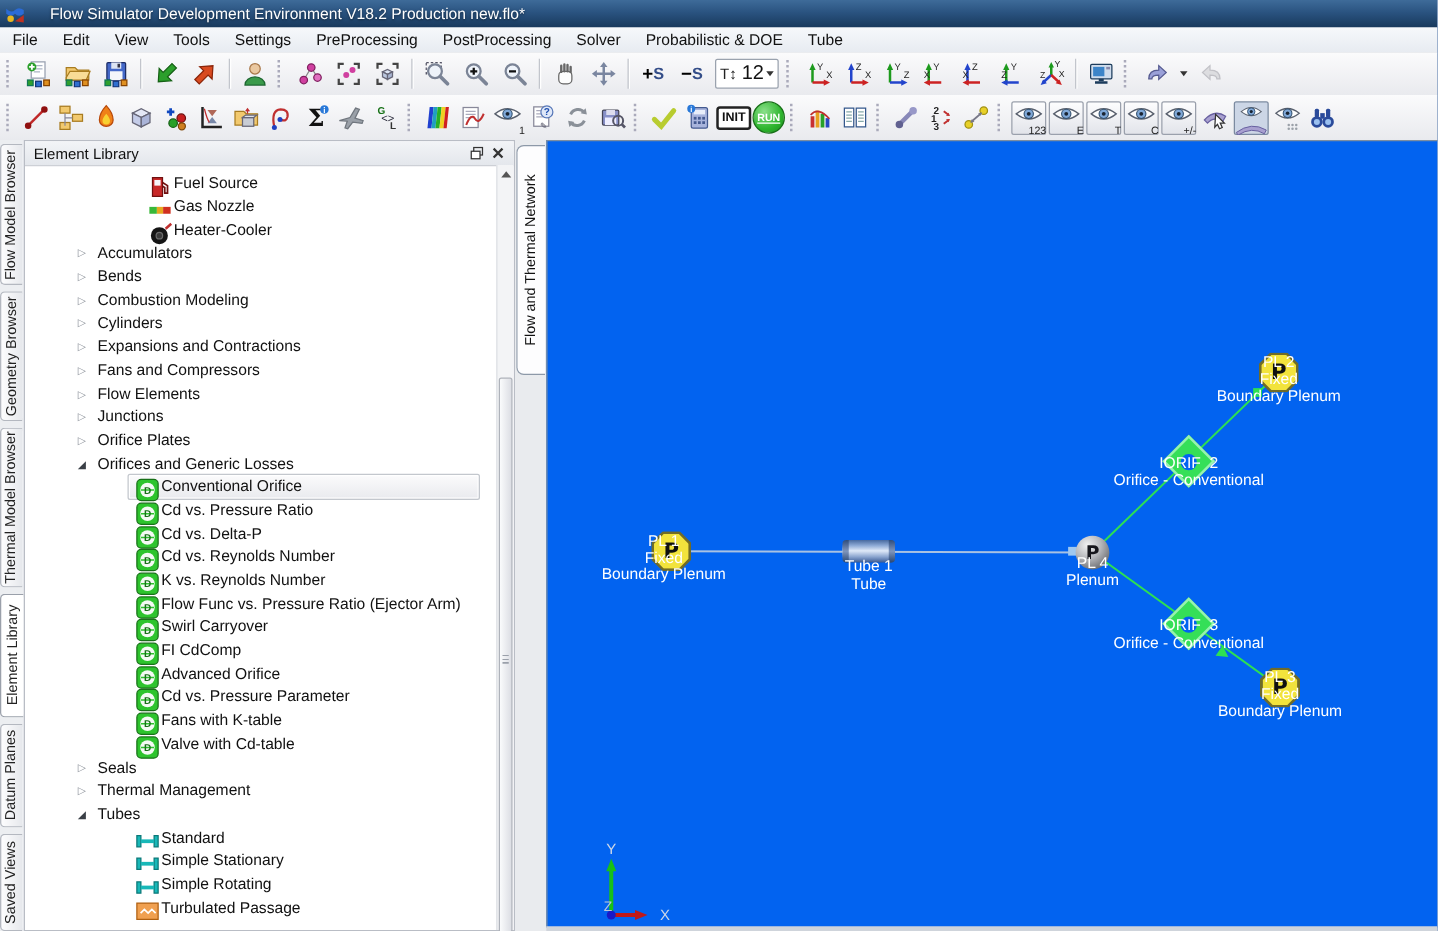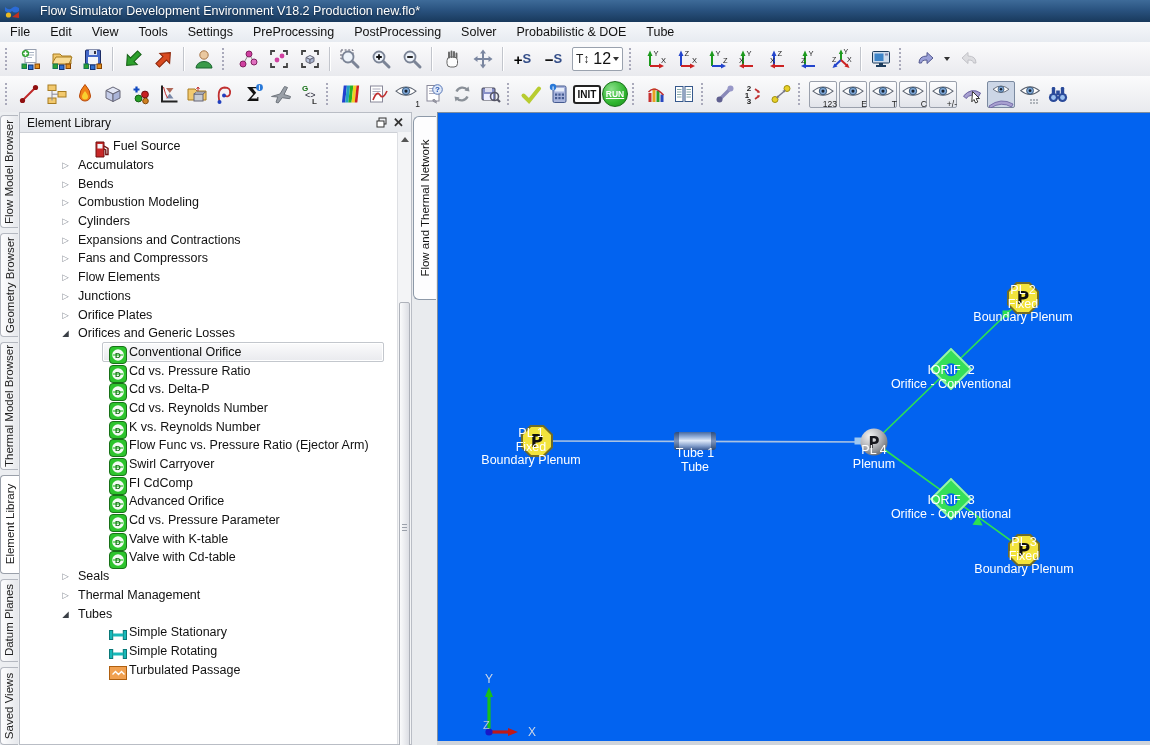--- a/index.html
+++ b/index.html
@@ -68,21 +68,21 @@
   #tree{position:absolute;left:0;top:19px;right:13px;bottom:0;overflow:hidden;padding-top:5px;}
   .tree-row{height:18.7px;display:flex;align-items:center;}
   .tree-row .tw{width:15px;display:flex;justify-content:center;color:#8a8f98;font-size:8.5px;flex:none;}
   .tree-row .tw.exp{color:#3a3f46;}
   .tree-row .item{display:flex;align-items:center;gap:6px;flex:1;margin-right:14px;height:100%;
     border:1px solid transparent;border-radius:2px;padding:0 4px;}
   .tree-row .item .ticon{width:16px;height:16px;flex:none;}
   .tree-row.selected .item{background:linear-gradient(#fbfbfc,#e9eaee);border-color:#c3c7cd;
     box-shadow:inset 0 0 0 1px #fff;}
   .lvl1{padding-left:38px;}
-  .lvl2{padding-left:66px;}
+  .lvl2{padding-left:92px;}
   .lvl3{padding-left:82px;}
   
   #vscroll{position:absolute;right:0;top:19px;width:13px;bottom:0;background:#f3f4f6;border-left:1px solid #dddfe3;}
   #vscroll .up{height:14px;display:flex;align-items:center;justify-content:center;}
   #vscroll .up i{width:0;height:0;border-left:4px solid transparent;border-right:4px solid transparent;
     border-bottom:5px solid #555;}
   #vscroll .thumb{position:absolute;left:1px;right:1px;top:170px;height:448px;border:1px solid #aeb2ba;
     border-radius:2px;background:linear-gradient(90deg,#fafbfc,#dcdee4);}
   #vscroll .thumb:after{content:"";position:absolute;left:2px;right:2px;top:50%;height:7px;margin-top:-3px;
     background:repeating-linear-gradient(#9aa0aa 0 1px,transparent 1px 3px);}
@@ -765,20 +765,44 @@
               <span class="ticon">
                 <svg class="ic" viewBox="0 0 22 22" xmlns="http://www.w3.org/2000/svg">
                   <path d="M5 4 h8 v15 h-8z" fill="#c82828" stroke="#701010"></path>
                   <rect x="6.5" y="6" width="5" height="4.5" fill="#f4f4f8"></rect>
                   <path d="M13 8 l4 2.5 v6 h-2.2 v-4.5 L13 11" fill="none" stroke="#701010" stroke-width="1.4"></path>
                 </svg>
               </span>
               <span>Fuel Source</span>
             </span>
           </div>
+          <div class="tree-row lvl2">
+            <span class="item">
+              <span class="ticon">
+                <svg class="ic" viewBox="0 0 22 22" xmlns="http://www.w3.org/2000/svg">
+                  <rect x="2.5" y="8.5" width="6" height="5.5" fill="#38b838"></rect>
+                  <rect x="8.5" y="8.5" width="5" height="5.5" fill="#e8a820"></rect>
+                  <rect x="13.5" y="8.5" width="6" height="5.5" fill="#d03020"></rect>
+                </svg>
+              </span>
+              <span>Gas Nozzle</span>
+            </span>
+          </div>
+          <div class="tree-row lvl2">
+            <span class="item">
+              <span class="ticon">
+                <svg class="ic" viewBox="0 0 22 22" xmlns="http://www.w3.org/2000/svg">
+                  <circle cx="10.5" cy="12.5" r="6.8" fill="#151515"></circle>
+                  <circle cx="10.5" cy="12.5" r="2.6" fill="#3a3a3a" stroke="#6a6a6a"></circle>
+                  <path d="M15.5 7 l4.5-4" stroke="#c03030" stroke-width="2"></path>
+                </svg>
+              </span>
+              <span>Heater-Cooler</span>
+            </span>
+          </div>
           <div class="tree-row lvl1">
             <span class="tw">▷</span>
             <span class="item">
               <span>Accumulators</span>
             </span>
           </div>
           <div class="tree-row lvl1">
             <span class="tw">▷</span>
             <span class="item">
               <span>Bends</span>
@@ -965,21 +989,21 @@
           <div class="tree-row lvl3">
             <span class="item">
               <span class="ticon">
                 <svg class="ic" viewBox="0 0 22 22" xmlns="http://www.w3.org/2000/svg">
                   <rect x="2.5" y="2.5" width="17" height="17" rx="3.5" fill="#2dc42d" stroke="#187018"></rect>
                   <circle cx="11" cy="11" r="5.8" fill="#f4faf4"></circle>
                   <path d="M5.8 11 h10.4" stroke="#2dc42d" stroke-width="1.2"></path>
                   <text x="11" y="13.9" font-size="8" text-anchor="middle" fill="#187018" font-weight="bold">D</text>
                 </svg>
               </span>
-              <span>Valve with K-table</span>
+              <span>Fans with K-table</span>
             </span>
           </div>
           <div class="tree-row lvl3">
             <span class="item">
               <span class="ticon">
                 <svg class="ic" viewBox="0 0 22 22" xmlns="http://www.w3.org/2000/svg">
                   <rect x="2.5" y="2.5" width="17" height="17" rx="3.5" fill="#2dc42d" stroke="#187018"></rect>
                   <circle cx="11" cy="11" r="5.8" fill="#f4faf4"></circle>
                   <path d="M5.8 11 h10.4" stroke="#2dc42d" stroke-width="1.2"></path>
                   <text x="11" y="13.9" font-size="8" text-anchor="middle" fill="#187018" font-weight="bold">D</text>
@@ -997,20 +1021,32 @@
           <div class="tree-row lvl1">
             <span class="tw">▷</span>
             <span class="item">
               <span>Thermal Management</span>
             </span>
           </div>
           <div class="tree-row lvl1">
             <span class="tw exp">◢</span>
             <span class="item">
               <span>Tubes</span>
+            </span>
+          </div>
+          <div class="tree-row lvl3">
+            <span class="item">
+              <span class="ticon">
+                <svg class="ic" viewBox="0 0 22 22" xmlns="http://www.w3.org/2000/svg">
+                  <rect x="2.5" y="6.5" width="3.2" height="9" fill="#18b8b8" stroke="#0a7878"></rect>
+                  <rect x="16.3" y="6.5" width="3.2" height="9" fill="#18b8b8" stroke="#0a7878"></rect>
+                  <rect x="5.7" y="9.5" width="10.6" height="3" fill="#18b8b8"></rect>
+                </svg>
+              </span>
+              <span>Standard</span>
             </span>
           </div>
           <div class="tree-row lvl3">
             <span class="item">
               <span class="ticon">
                 <svg class="ic" viewBox="0 0 22 22" xmlns="http://www.w3.org/2000/svg">
                   <rect x="2.5" y="6.5" width="3.2" height="9" fill="#18b8b8" stroke="#0a7878"></rect>
                   <rect x="16.3" y="6.5" width="3.2" height="9" fill="#18b8b8" stroke="#0a7878"></rect>
                   <rect x="5.7" y="9.5" width="10.6" height="3" fill="#18b8b8"></rect>
                 </svg>

